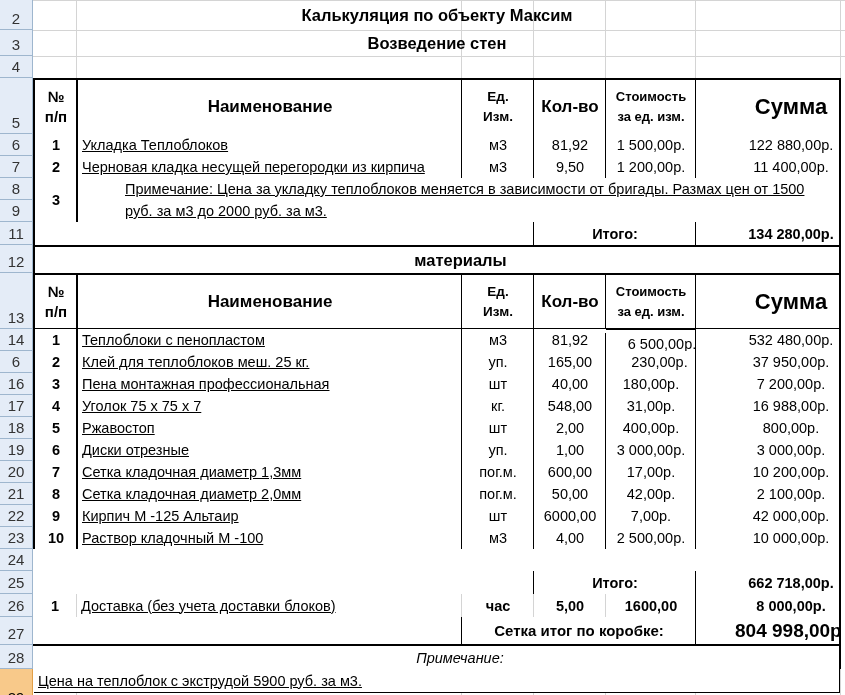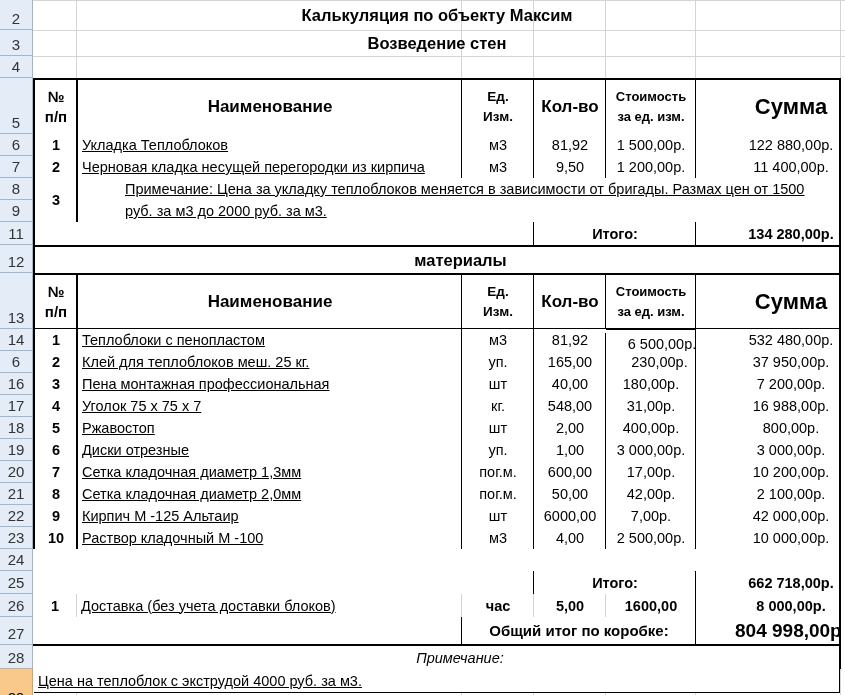--- a/index.html
+++ b/index.html
@@ -210,20 +210,20 @@
   <div class="cell c b bl BR bb" style="left:695px;top:571px;width:146px;height:24px">662 718,00р.</div>
 
   <div class="cell c b bb" style="left:33px;top:594px;width:44px;height:24px">1</div>
   <div class="cell l bb" style="left:76px;top:594px;width:386px;height:24px;border-left:1px solid #d4d4d4">Доставка (без учета доставки блоков)</div>
   <div class="cell c b bb" style="left:461px;top:594px;width:73px;height:24px;border-left:1px solid #d4d4d4">час</div>
   <div class="cell c b bb" style="left:533px;top:594px;width:73px;height:24px;border-left:1px solid #d4d4d4">5,00</div>
   <div class="cell c b bb" style="left:605px;top:594px;width:91px;height:24px;border-left:1px solid #d4d4d4">1600,00</div>
   <div class="cell c b bl BR bb" style="left:695px;top:594px;width:146px;height:24px">8 000,00р.</div>
 
   <div class="cell BB" style="left:33px;top:617px;width:429px;height:29px"></div>
-  <div class="cell c b bl BB" style="left:461px;top:617px;width:235px;height:29px;font-size:15px">Общий итог по коробке:</div>
+  <div class="cell c b bl BB" style="left:461px;top:617px;width:235px;height:29px;font-size:15px">Сетка итог по коробке:</div>
   <div class="cell c bl BR BB" style="left:695px;top:617px;width:146px;height:29px;font-size:19px;font-weight:bold">804 998,00р.</div>
 
   <div class="cell c it BR" style="left:34px;top:646px;width:807px;height:23px">Примечание:</div>
 
-  <div class="cell l bb" style="left:34px;top:669px;width:806px;height:24px;border-right:1px solid #000">Цена на теплоблок с  экструдой 4000 руб. за м3.</div>
+  <div class="cell l bb" style="left:34px;top:669px;width:806px;height:24px;border-right:1px solid #000">Цена на теплоблок с  экструдой 5900 руб. за м3.</div>
 
 </div>
 
 </body></html>

